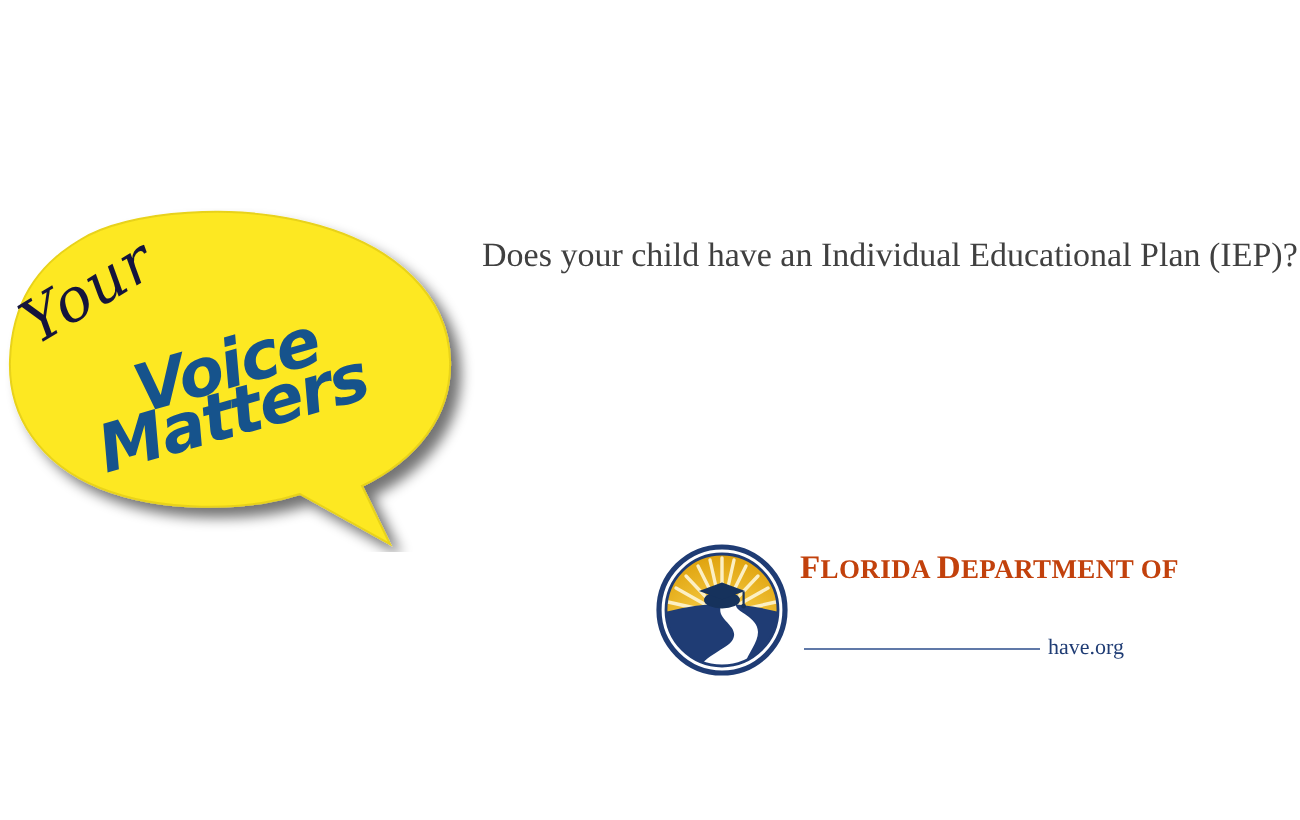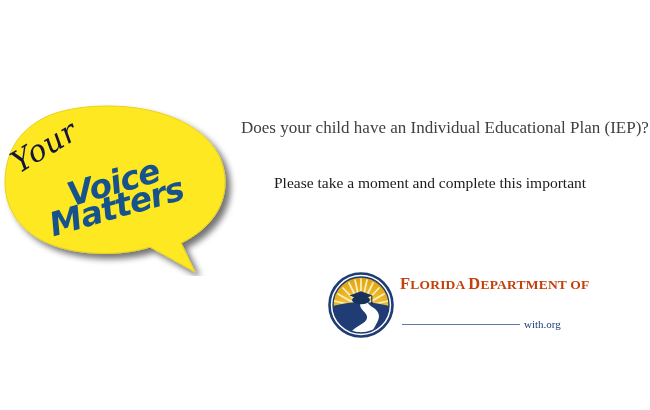--- a/index.html
+++ b/index.html
@@ -212,21 +212,20 @@
     <div class="bubble-text-layer">
       <div id="bubble-word-your">Your</div>
       <div id="bubble-word-voice">Voice</div>
       <div id="bubble-word-matters">Matters</div>
     </div>
   </div>
 
   <div id="headline">Does your child have an Individual Educational Plan (IEP)?</div>
 
   <div id="body-copy">
-    <span class="copy-line">Please take a moment and complete this important</span>
   </div>
 
   <div id="doe-logo">
 
     <svg id="doe-emblem" viewBox="0 0 68 68" xmlns="http://www.w3.org/2000/svg">
       <defs>
         <clipPath id="discClip">
           <circle cx="34" cy="34" r="28"></circle>
         </clipPath>
         <radialGradient id="sunGrad" cx="50%" cy="78%" r="72%">
@@ -271,18 +270,18 @@
       </g>
 
       <circle cx="34" cy="34" r="28" fill="none" stroke="#1f3c74" stroke-width="1.4"></circle>
     </svg>
 
     <div id="doe-wordmark">
       <div id="doe-line-top">
         <span class="cap-first">F</span><span>LORIDA</span><span> </span><span class="cap-first">D</span><span>EPARTMENT OF</span>
       </div>
       <div id="doe-rule"></div>
-      <div id="doe-url">with.org</div>
+      <div id="doe-url">have.org</div>
     </div>
 
   </div>
 
 </div>
 
 </body></html>

